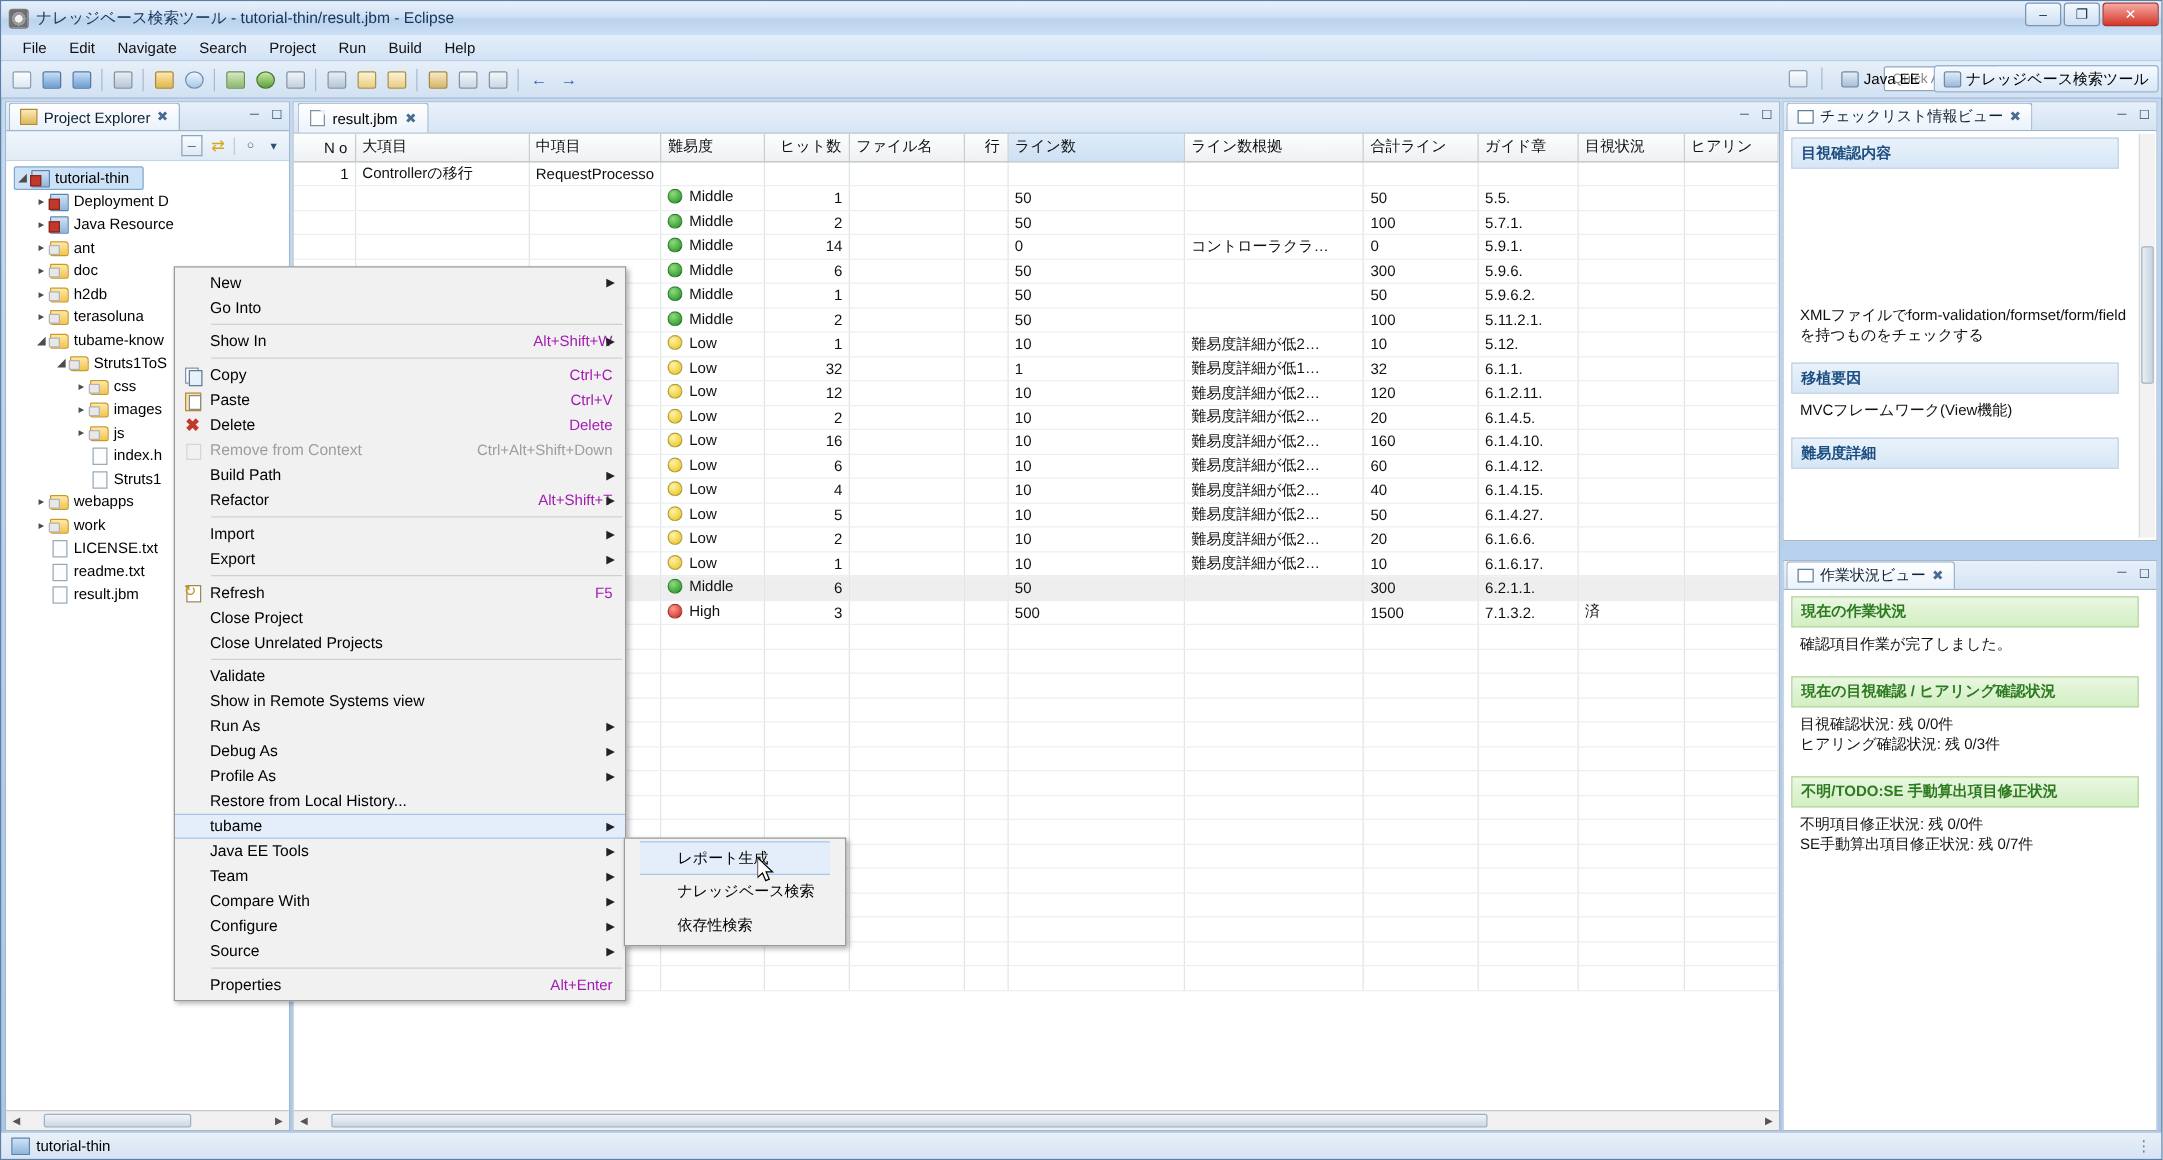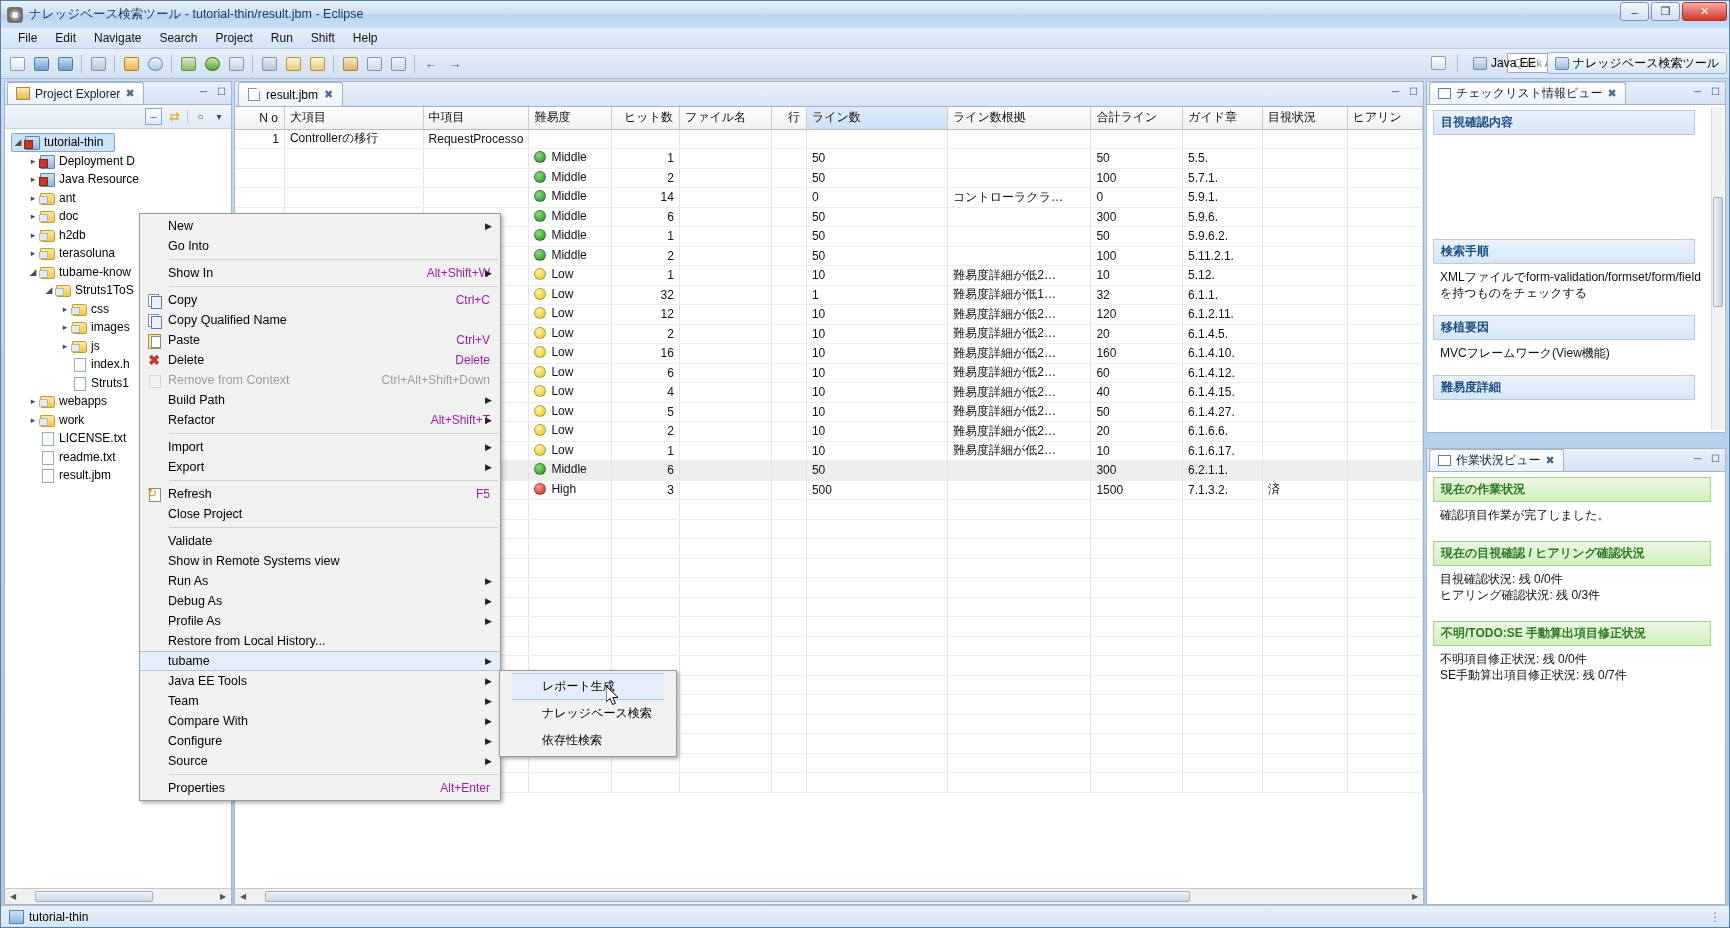--- a/index.html
+++ b/index.html
@@ -269,21 +269,21 @@
     </div>
   </div>
 
   <div class="menubar">
     <div class="mi">File</div>
     <div class="mi">Edit</div>
     <div class="mi">Navigate</div>
     <div class="mi">Search</div>
     <div class="mi">Project</div>
     <div class="mi">Run</div>
-    <div class="mi">Shift</div>
+    <div class="mi">Build</div>
     <div class="mi">Help</div>
   </div>
 
   <div class="toolbar">
     <div class="tb-btn">
         <div class="tb-ico" style="background:linear-gradient(180deg,#fdfdfd,#dfe7ef);border:1px solid #8aa0b6;"></div>
       </div>
     <div class="tb-btn">
         <div class="tb-ico" style="background:linear-gradient(180deg,#c8def5,#6d9ed2);border:1px solid #4f7aa6;"></div>
       </div>
@@ -1119,21 +1119,20 @@
             <span class="minibtn">☐</span>
           </div>
         </div>
         <div class="viewbody" id="checklist-body">
           <div class="vscroll">
             <div class="vthumb" style="top:90px;height:110px;"></div>
           </div>
         <div class="secthead" style="width: 262px;">目視確認内容</div>
             <div class="sectbody" style="min-height: 40px; margin-bottom: 12px;"></div>
             <div class="sectbody" style="min-height: 40px; margin-bottom: 12px;"></div>
-            <div class="secthead" style="width: 262px;">検索手順</div>
             <div class="sectbody" style="min-height: 0px; margin-bottom: 12px;">XMLファイルでform-validation/formset/form/fieldを持つものをチェックする</div>
             <div class="secthead" style="width: 262px;">移植要因</div>
             <div class="sectbody" style="min-height: 0px; margin-bottom: 12px;">MVCフレームワーク(View機能)</div>
             <div class="secthead" style="width: 262px;">難易度詳細</div>
             <div class="sectbody" style="min-height: 40px; margin-bottom: 12px;"></div>
           </div>
       </div>
 
       <div class="panel" style="flex:1;">
         <div class="panel-tabrow">
@@ -1182,24 +1181,20 @@
           <span class="accel">Alt+Shift+W</span>
           <span class="sub">▶</span>
         </div>
         <div class="csep"></div>
         <div class="citem">
           <span class="cico ic-copy"></span>
           <span class="label">Copy</span>
           <span class="accel">Ctrl+C</span>
         </div>
         <div class="citem">
-          <span class="cico ic-copy"></span>
-          <span class="label">Copy Qualified Name</span>
-        </div>
-        <div class="citem">
           <span class="cico ic-paste"></span>
           <span class="label">Paste</span>
           <span class="accel">Ctrl+V</span>
         </div>
         <div class="citem">
           <span class="cico ic-del">✖</span>
           <span class="label">Delete</span>
           <span class="accel">Delete</span>
         </div>
         <div class="citem dis">
@@ -1226,20 +1221,23 @@
           <span class="sub">▶</span>
         </div>
         <div class="csep"></div>
         <div class="citem">
           <span class="cico ic-refresh"></span>
           <span class="label">Refresh</span>
           <span class="accel">F5</span>
         </div>
         <div class="citem">
           <span class="label">Close Project</span>
+        </div>
+        <div class="citem">
+          <span class="label">Close Unrelated Projects</span>
         </div>
         <div class="csep"></div>
         <div class="citem">
           <span class="label">Validate</span>
         </div>
         <div class="citem">
           <span class="label">Show in Remote Systems view</span>
         </div>
         <div class="citem">
           <span class="label">Run As</span>

